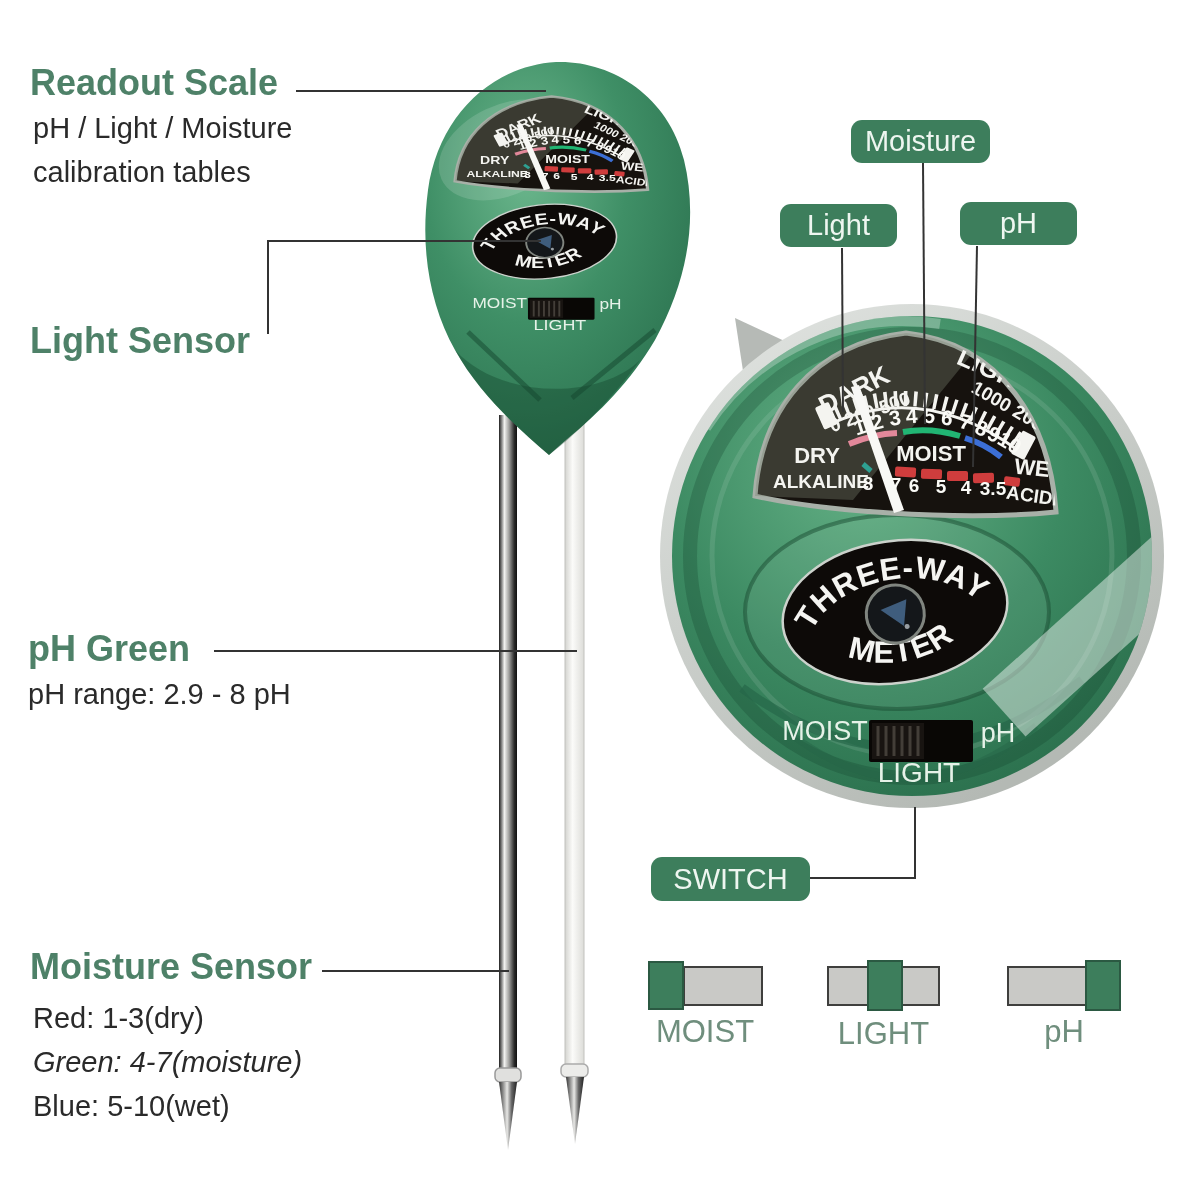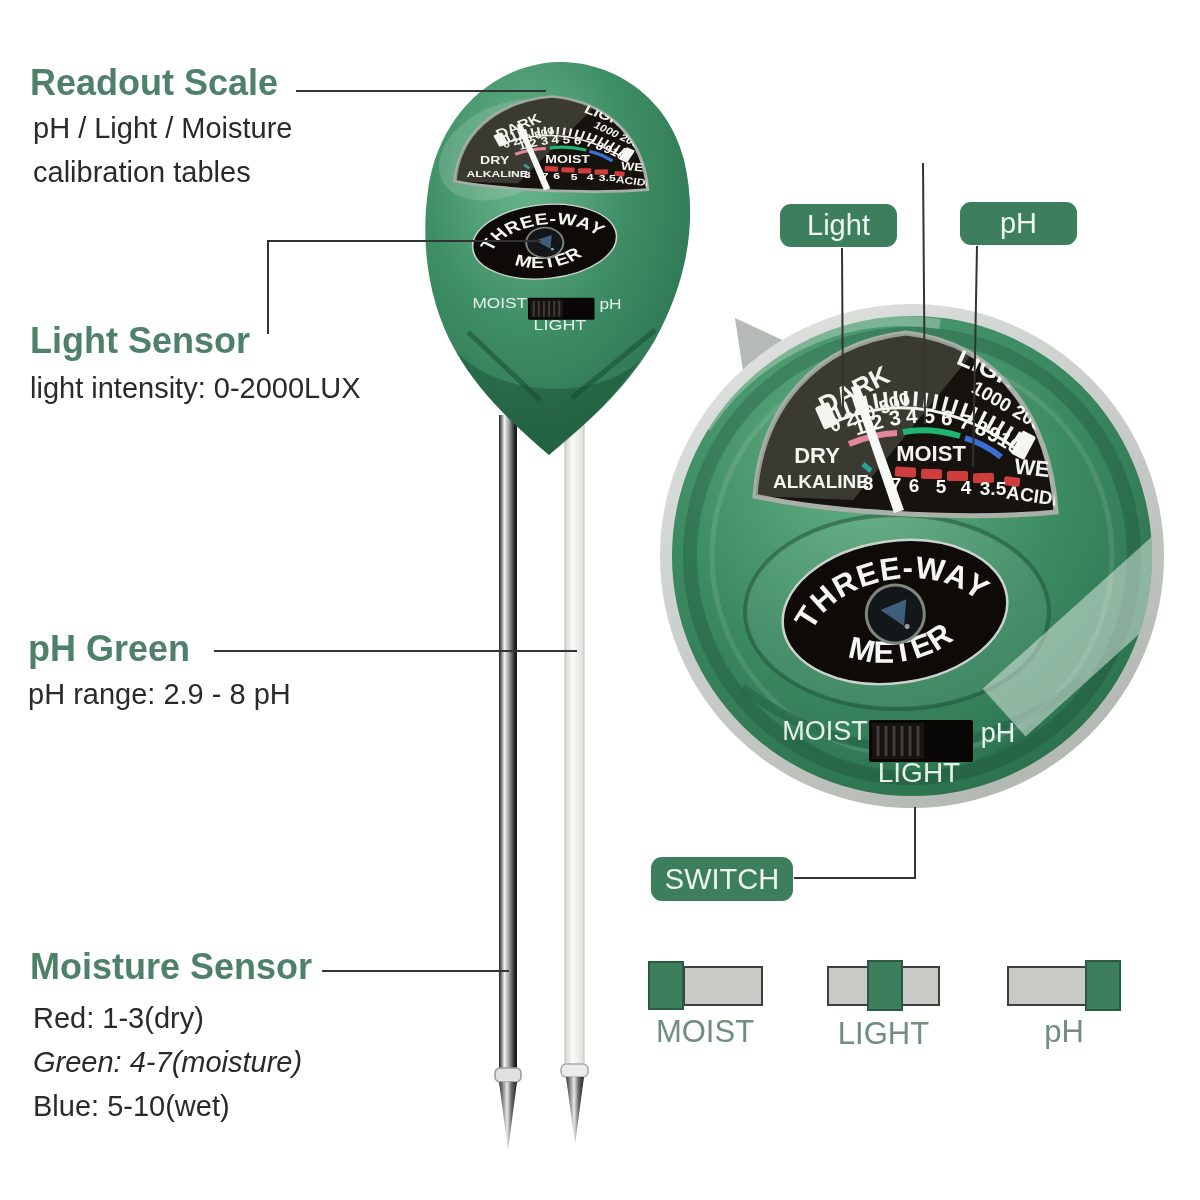--- a/index.html
+++ b/index.html
@@ -217,33 +217,33 @@
     <line x1="977" y1="246" x2="973" y2="467"></line>
     <polyline points="794,878 915,878 915,807"></polyline>
   </g>
 </svg>
 
 <div class="abs h-green" style="left:30px;top:62px;">Readout Scale</div>
 <div class="abs body-line" style="left:33px;top:112px;">pH / Light / Moisture</div>
 <div class="abs body-line" style="left:33px;top:156px;">calibration tables</div>
 
 <div class="abs h-green" style="left:30px;top:320px;">Light Sensor</div>
-<div class="abs body-line" style="left:30px;top:372px;">light intensity: 0-2000LUX</div>
 
 <div class="abs h-green" style="left:28px;top:628px;">pH Green</div>
 <div class="abs body-line" style="left:28px;top:678px;">pH range: 2.9 - 8 pH</div>
 
 <div class="abs h-green" style="left:30px;top:946px;">Moisture Sensor</div>
 <div class="abs body-line" style="left:33px;top:1002px;">Red: 1-3(dry)</div>
 <div class="abs body-line" style="left:33px;top:1046px;font-style:italic;">Green: 4-7(moisture)</div>
 <div class="abs body-line" style="left:33px;top:1090px;">Blue: 5-10(wet)</div>
 
+<div class="abs callout-box" style="left:851px;top:120px;width:139px;height:43px;">Moisture</div>
 <div class="abs callout-box" style="left:780px;top:204px;width:117px;height:43px;">Light</div>
 <div class="abs callout-box" style="left:960px;top:202px;width:117px;height:43px;">pH</div>
-<div class="abs callout-box" style="left:651px;top:857px;width:142px;height:44px;">SWITCH</div>
+<div class="abs callout-box" style="left:651px;top:857px;width:159px;height:44px;">SWITCH</div>
 
 <div class="abs legend-bar" style="left:683px;top:966px;width:80px;height:40px;"></div>
 <div class="abs legend-knob" style="left:648px;top:961px;width:36px;height:49px;"></div>
 <div class="abs legend-label" style="left:648px;top:1014px;width:114px;">MOIST</div>
 
 <div class="abs legend-bar" style="left:827px;top:966px;width:113px;height:40px;"></div>
 <div class="abs legend-knob" style="left:867px;top:960px;width:36px;height:51px;"></div>
 <div class="abs legend-label" style="left:827px;top:1016px;width:113px;">LIGHT</div>
 
 <div class="abs legend-bar" style="left:1007px;top:966px;width:80px;height:40px;"></div>

